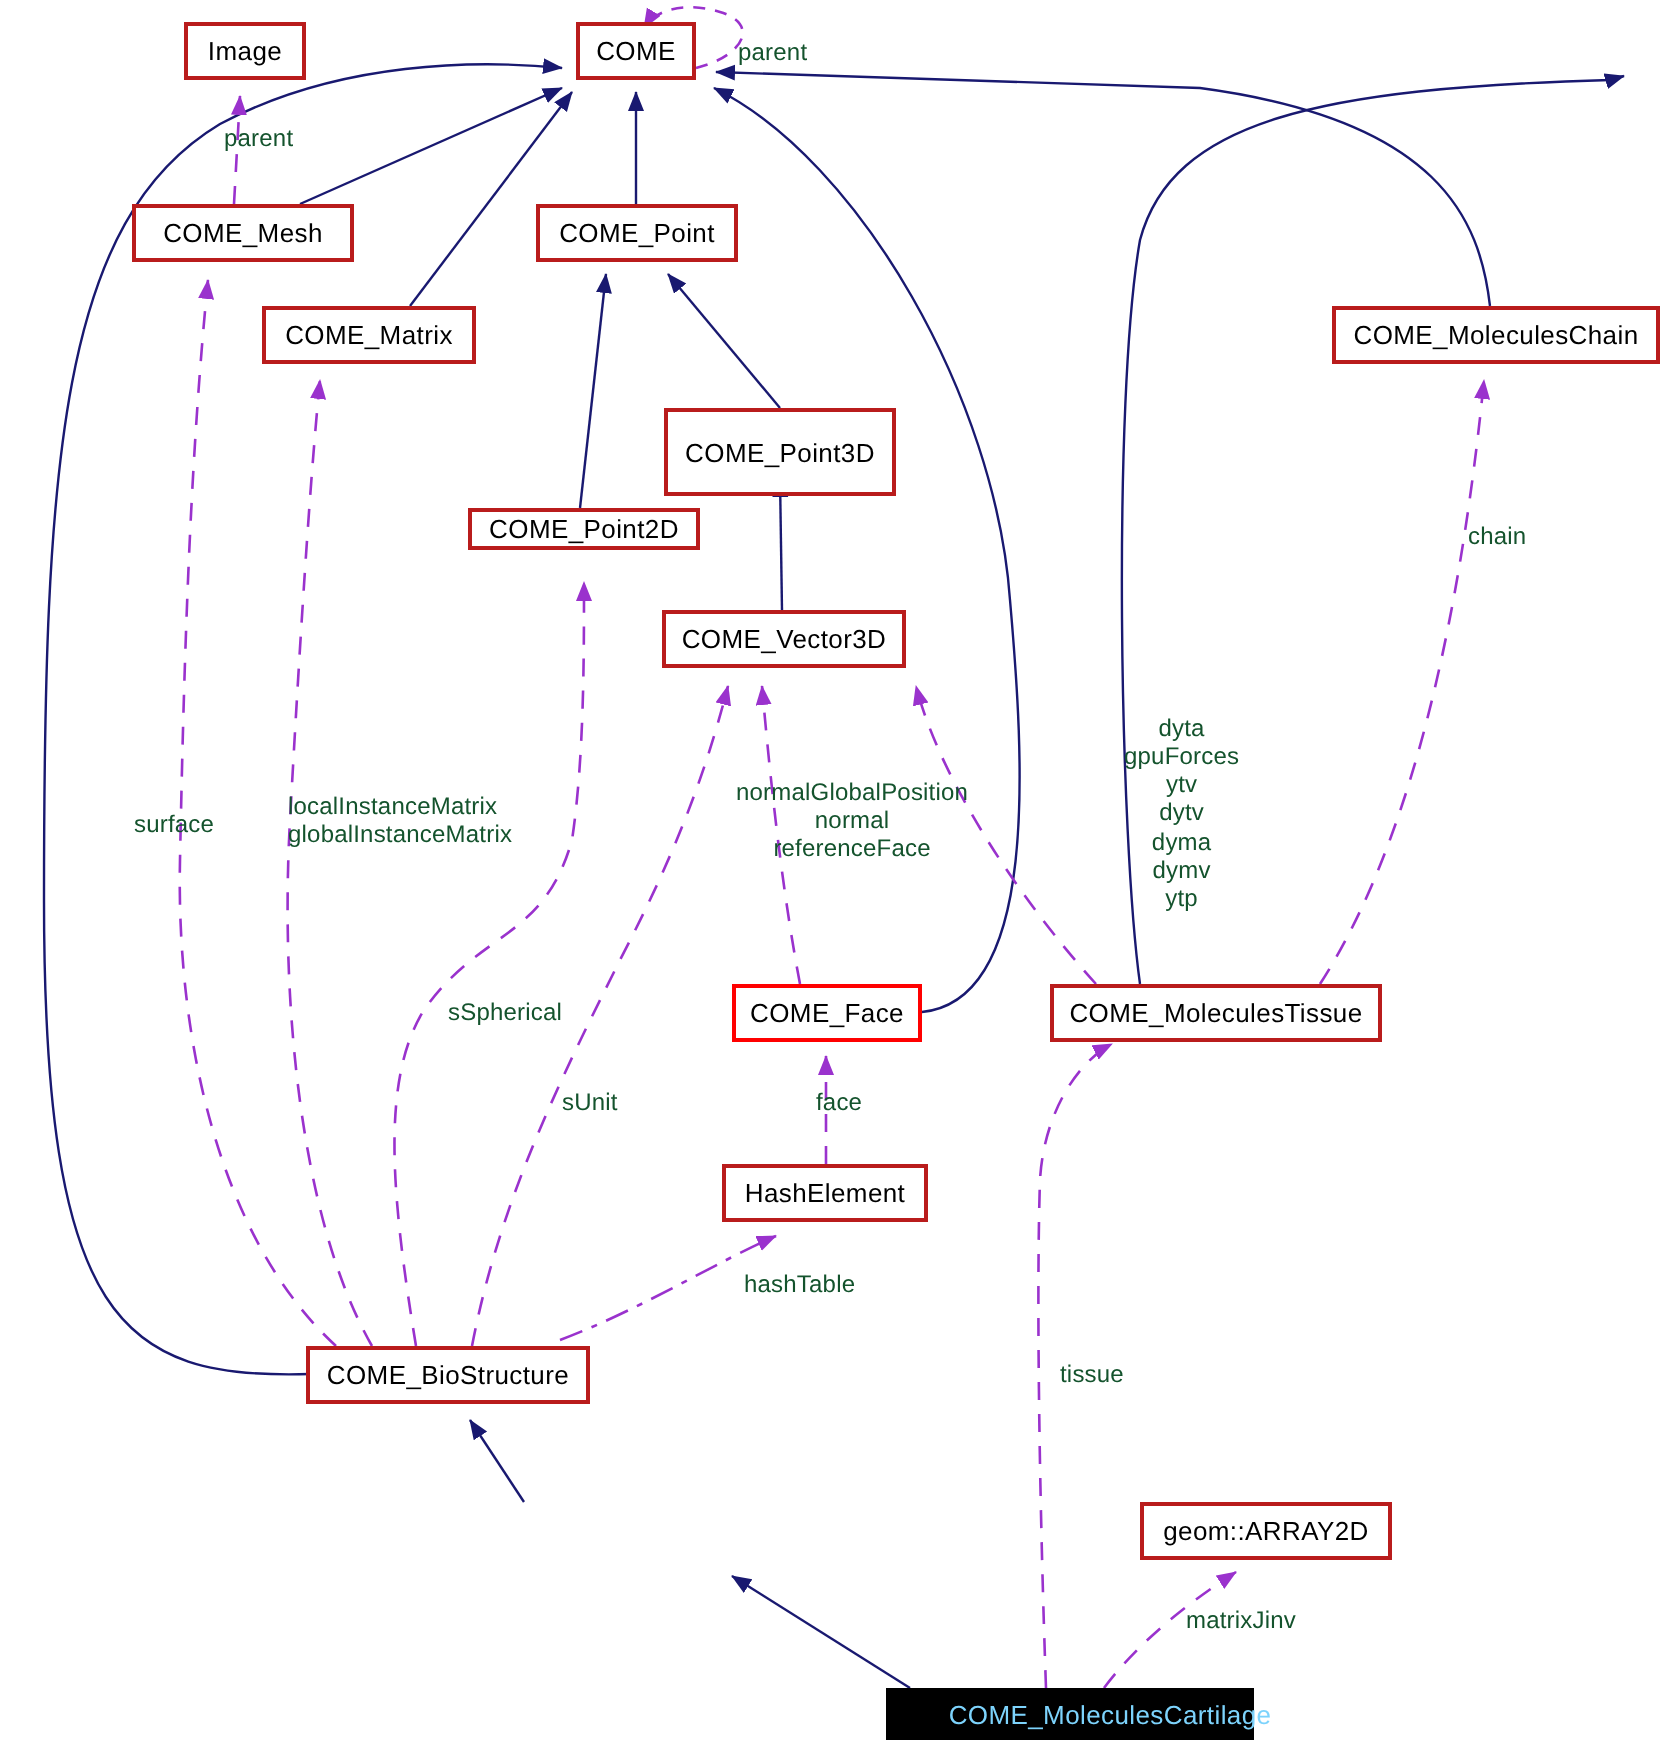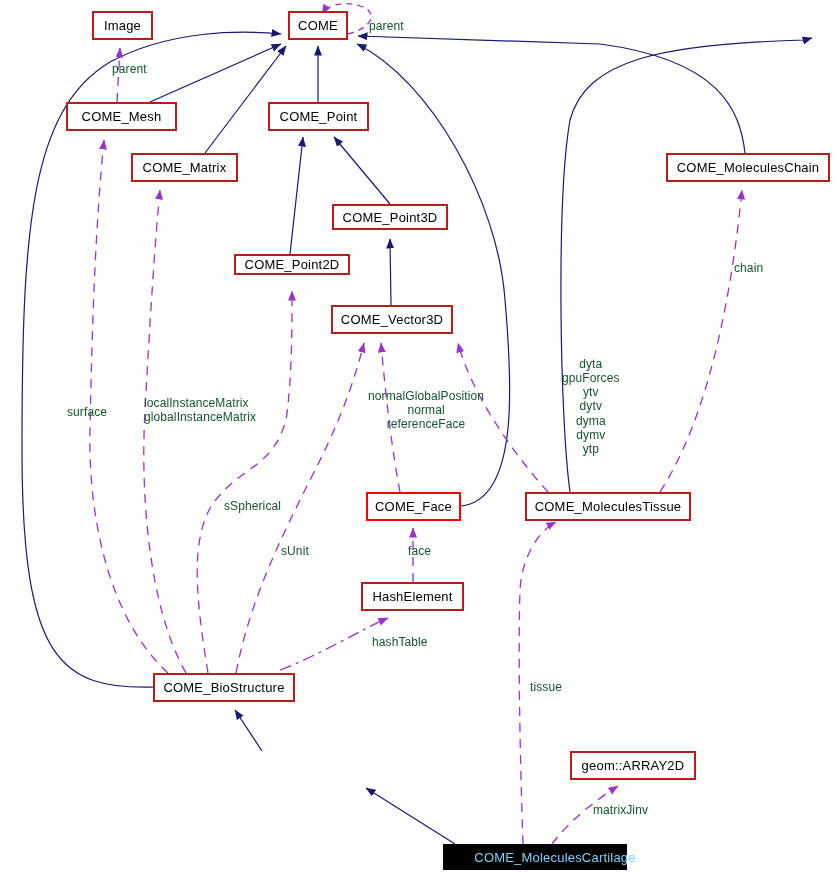--- a/index.html
+++ b/index.html
@@ -146,21 +146,21 @@
   </div>
 
   <div class="node" style="left:131px; top:153px; width:107px; height:29px;">
     <span>COME_Matrix</span>
   </div>
 
   <div class="node" style="left:666px; top:153px; width:164px; height:29px;">
     <span>COME_MoleculesChain</span>
   </div>
 
-  <div class="node" style="left:332px; top:204px; width:116px; height:26px;">
+  <div class="node" style="left:332px; top:204px; width:116px; height:44px;">
     <span>COME_Point3D</span>
   </div>
 
   <div class="node" style="left:234px; top:254px; width:116px; height:21px;">
     <span>COME_Point2D</span>
   </div>
 
   <div class="node" style="left:331px; top:305px; width:122px; height:29px;">
     <span>COME_Vector3D</span>
   </div>

